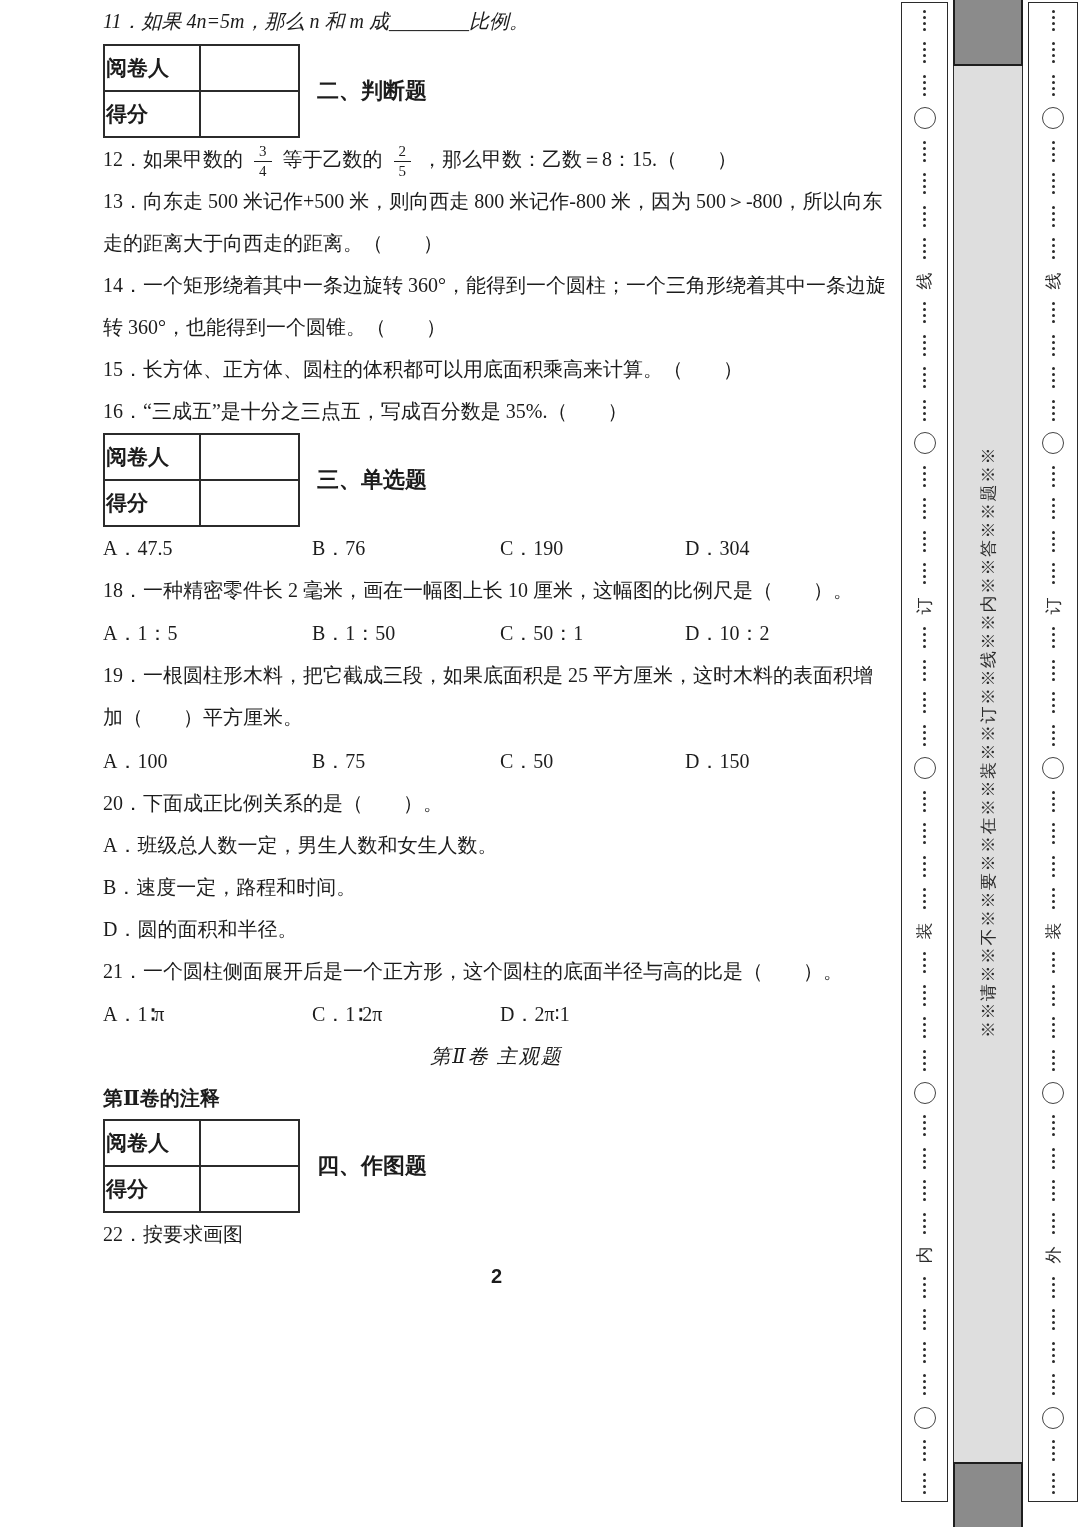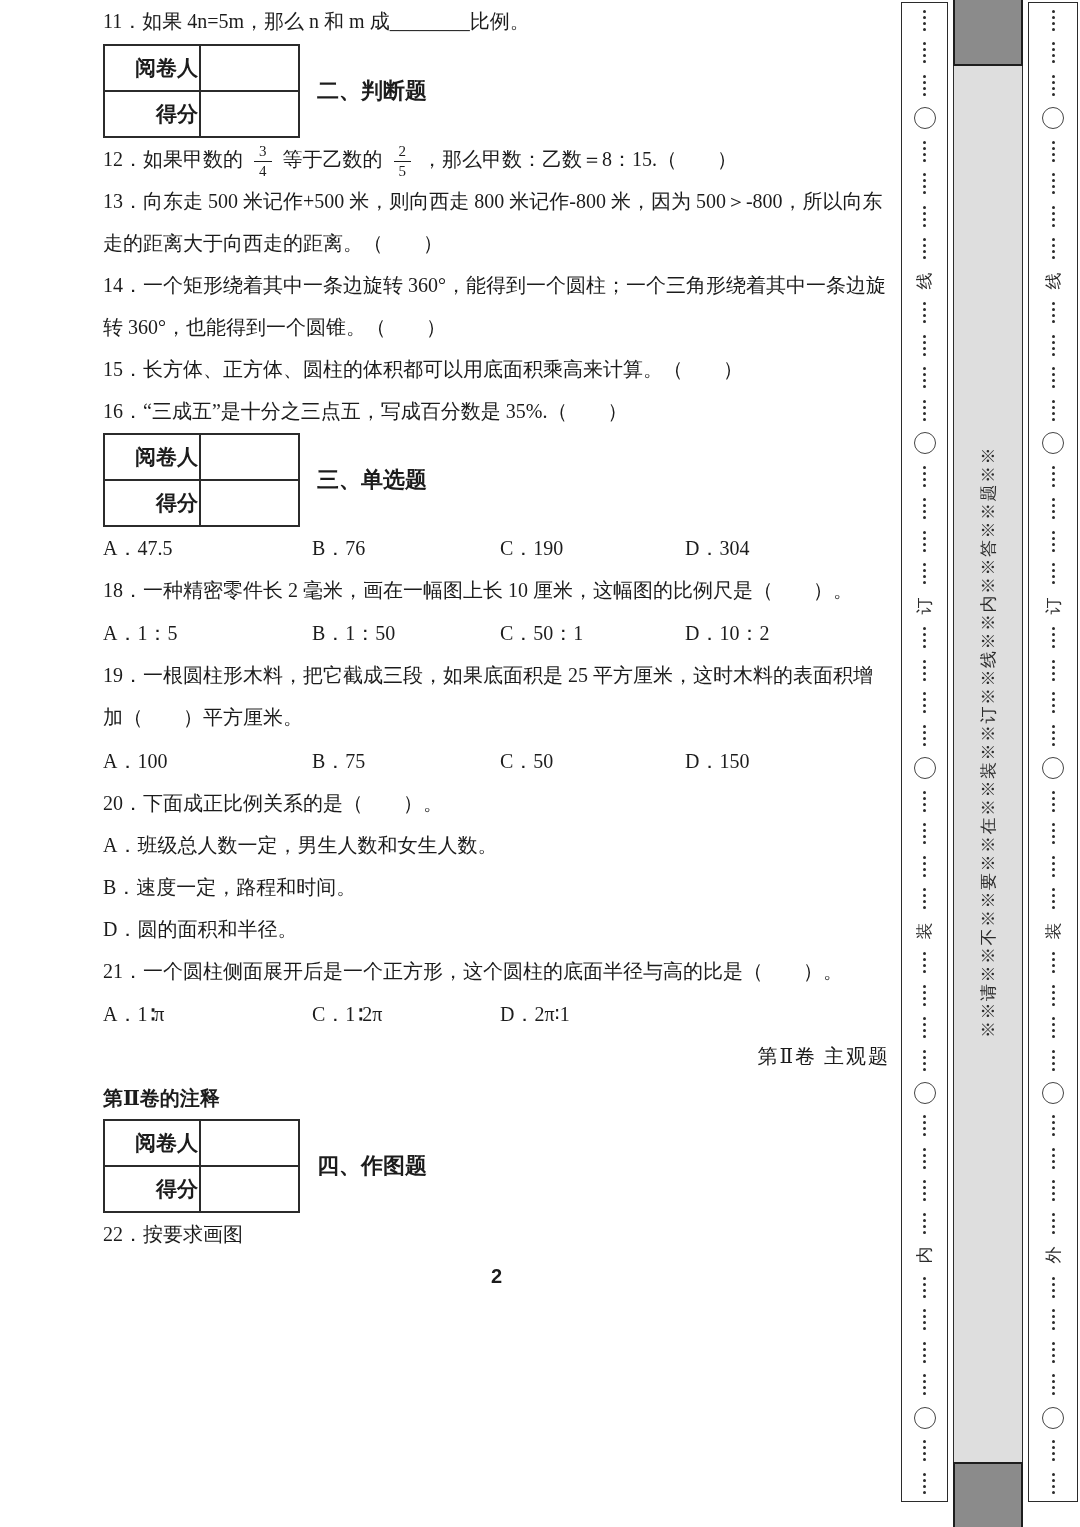--- a/index.html
+++ b/index.html
@@ -4,21 +4,21 @@
 <style>
   html,body{margin:0;padding:0;}
   body{
     width:1080px;height:1527px;position:relative;background:#ffffff;
     font-family:"Liberation Serif","DejaVu Serif",serif;
     color:#1c1c1c;overflow:hidden;
   }
   
   .content{position:absolute;left:103px;top:0;width:787px;}
   .content p{margin:0;font-size:20px;line-height:42px;color:#1c1c1c;}
-  .q11{margin-top:76px;}
+  .q11{margin-top:76px;font-style:italic;}
   .q12{margin-top:10px;line-height:46px;}
   .q13{margin-top:4px;}
   .q17{margin-top:2px;}
   .q21{margin-top:3px;}
   .q22{margin-top:1px;}
   
   .frac{display:inline-block;vertical-align:middle;text-align:center;
         font-size:15px;line-height:1.15;margin:0 6px;}
   .frac .num{display:block;border-bottom:1.6px solid #1c1c1c;padding:0 5px 1px;}
   .frac .den{display:block;padding-top:1px;}
@@ -26,28 +26,28 @@
   .opts{display:grid;grid-template-columns:209px 188px 185px 1fr;
         font-size:20px;line-height:42px;}
   .opts.mt1{margin-top:1px;}
   .opts.mt2{margin-top:2px;}
   
   .gbox{display:flex;align-items:center;}
   .gbox.g1{margin-top:2px;}
   .gbox.g2{margin-top:1px;}
   .gtable{border-collapse:collapse;}
   .gtable td{border:2px solid #2b2b2b;box-sizing:border-box;}
-  .gtable .lbl{width:96px;height:46px;text-align:right;
+  .gtable .lbl{width:96px;height:46px;text-align:left;
     font-family:"Liberation Sans","DejaVu Sans",sans-serif;
     font-weight:bold;font-size:21px;}
   .gtable .val{width:99px;height:46px;background:#fff;}
   .gtitle{font-family:"Liberation Sans","DejaVu Sans",sans-serif;
     font-weight:bold;font-size:22px;margin-left:17px;}
   
-  .part-title{text-align:right;font-size:22px;line-height:46px;letter-spacing:2px;}
+  .part-title{text-align:center;font-size:22px;line-height:46px;letter-spacing:2px;font-style:italic;}
   .note{color:#9b9b9b;font-size:19px;line-height:38px;font-weight:bold;}
   .pagenum{text-align:center;font-family:"Liberation Sans","DejaVu Sans",sans-serif;
     font-weight:bold;font-size:18px;line-height:42px;margin-top:6px;}
   
   .strip{position:absolute;top:2px;height:1500px;background:#fff;
     border:1.5px solid #2b2b2b;box-sizing:border-box;
     display:flex;flex-direction:column;justify-content:space-between;
     align-items:center;padding:7px 0;}
   .strip-left{left:901px;width:47px;}
   .strip-right{left:1028px;width:50px;}

